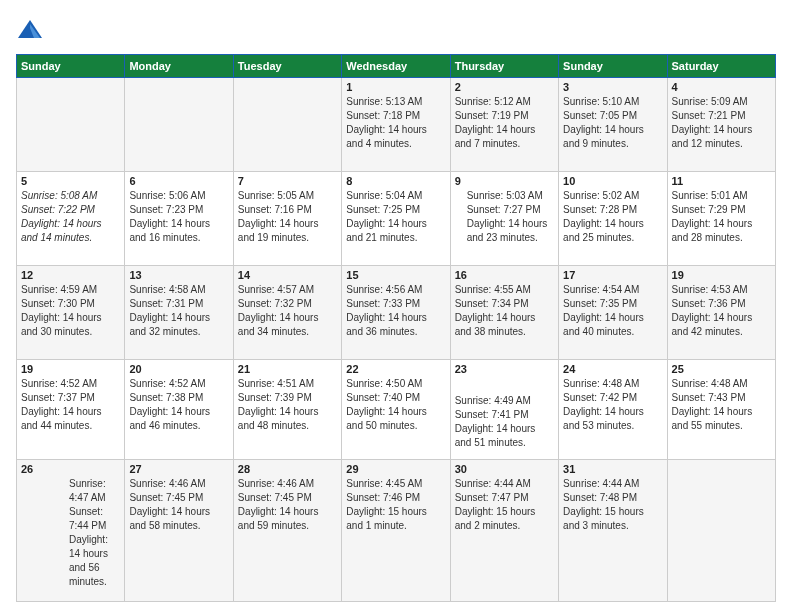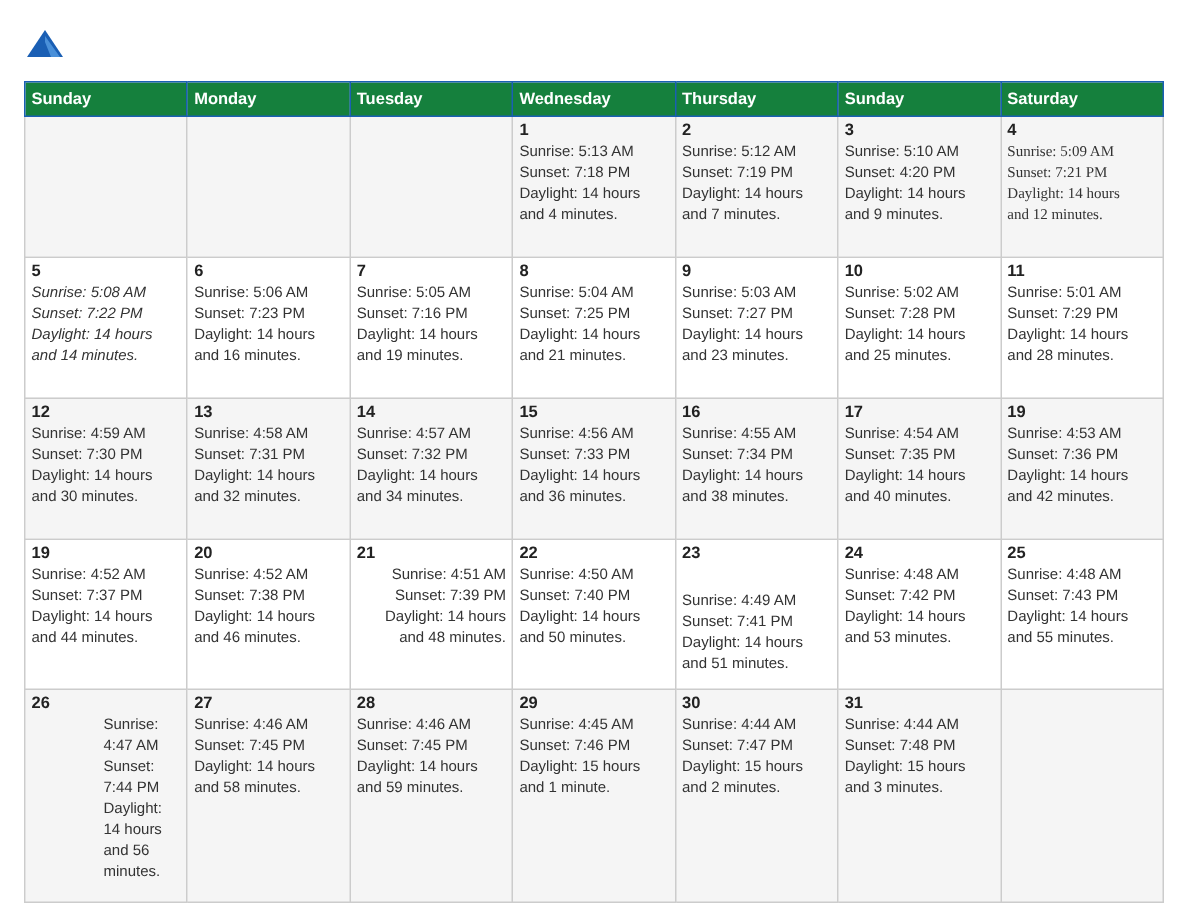--- a/index.html
+++ b/index.html
@@ -154,27 +154,27 @@
             <td>
               <div class="day-num">2</div>
               <div class="day-info" style="white-space: pre-line;">Sunrise: 5:12 AM
 Sunset: 7:19 PM
 Daylight: 14 hours
 and 7 minutes.</div>
             </td>
             <td>
               <div class="day-num">3</div>
               <div class="day-info" style="white-space: pre-line;">Sunrise: 5:10 AM
-Sunset: 4:20 PM
+Sunset: 7:05 PM
 Daylight: 14 hours
 and 9 minutes.</div>
             </td>
             <td>
               <div class="day-num">4</div>
-              <div class="day-info" style="white-space: pre-line; font-family: Liberation Serif, serif;">Sunrise: 5:09 AM
+              <div class="day-info" style="white-space: pre-line;">Sunrise: 5:09 AM
 Sunset: 7:21 PM
 Daylight: 14 hours
 and 12 minutes.</div>
             </td>
           </tr>
           <tr>
             <td>
               <div class="day-num">5</div>
               <div class="day-info" style="white-space: pre-line; font-style: italic;">Sunrise: 5:08 AM
 Sunset: 7:22 PM
@@ -197,21 +197,21 @@
             </td>
             <td>
               <div class="day-num">8</div>
               <div class="day-info" style="white-space: pre-line;">Sunrise: 5:04 AM
 Sunset: 7:25 PM
 Daylight: 14 hours
 and 21 minutes.</div>
             </td>
             <td>
               <div class="day-num">9</div>
-              <div class="day-info" style="white-space: pre-line;">Sunrise: 5:03 AM
+              <div class="day-info" style="white-space: pre-line; margin-left: 12px;">Sunrise: 5:03 AM
 Sunset: 7:27 PM
 Daylight: 14 hours
 and 23 minutes.</div>
             </td>
             <td>
               <div class="day-num">10</div>
               <div class="day-info" style="white-space: pre-line;">Sunrise: 5:02 AM
 Sunset: 7:28 PM
 Daylight: 14 hours
 and 25 minutes.</div>
@@ -285,21 +285,21 @@
             </td>
             <td>
               <div class="day-num">20</div>
               <div class="day-info" style="white-space: pre-line;">Sunrise: 4:52 AM
 Sunset: 7:38 PM
 Daylight: 14 hours
 and 46 minutes.</div>
             </td>
             <td>
               <div class="day-num">21</div>
-              <div class="day-info" style="white-space: pre-line; text-align: right;">Sunrise: 4:51 AM
+              <div class="day-info" style="white-space: pre-line;">Sunrise: 4:51 AM
 Sunset: 7:39 PM
 Daylight: 14 hours
 and 48 minutes.</div>
             </td>
             <td>
               <div class="day-num">22</div>
               <div class="day-info" style="white-space: pre-line;">Sunrise: 4:50 AM
 Sunset: 7:40 PM
 Daylight: 14 hours
 and 50 minutes.</div>

